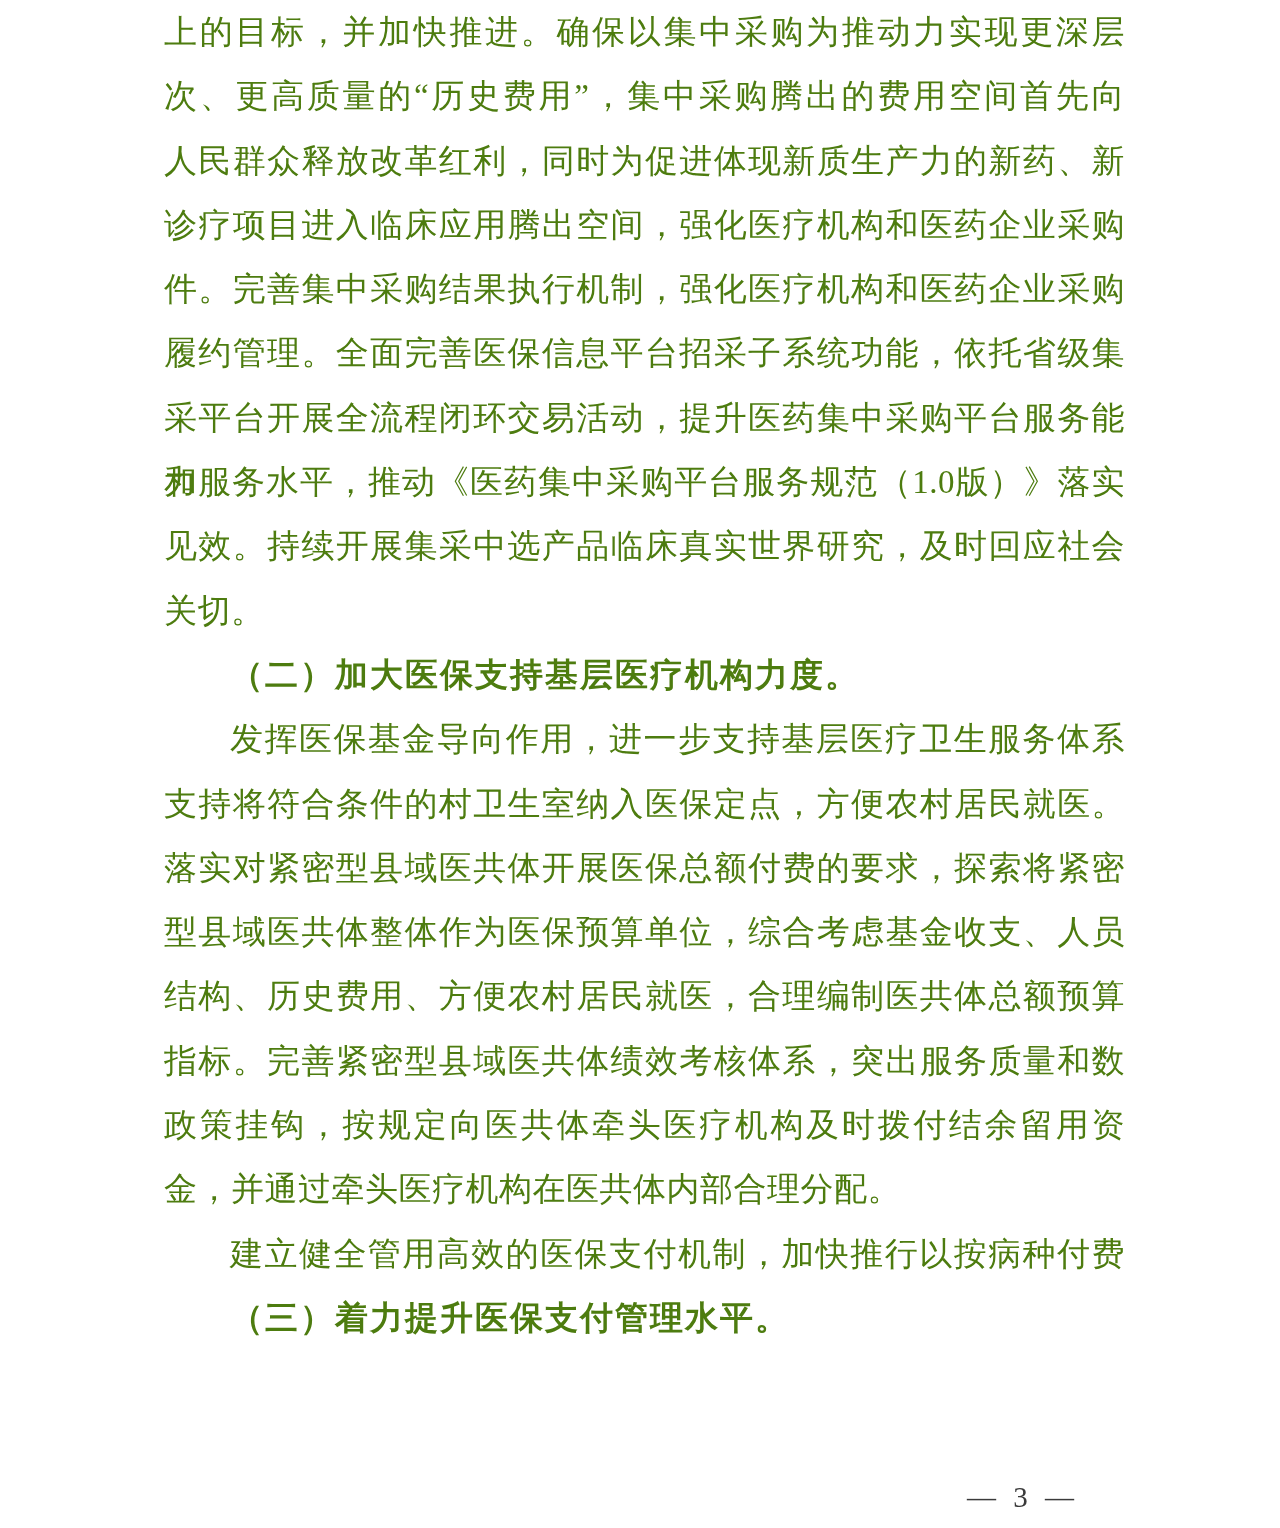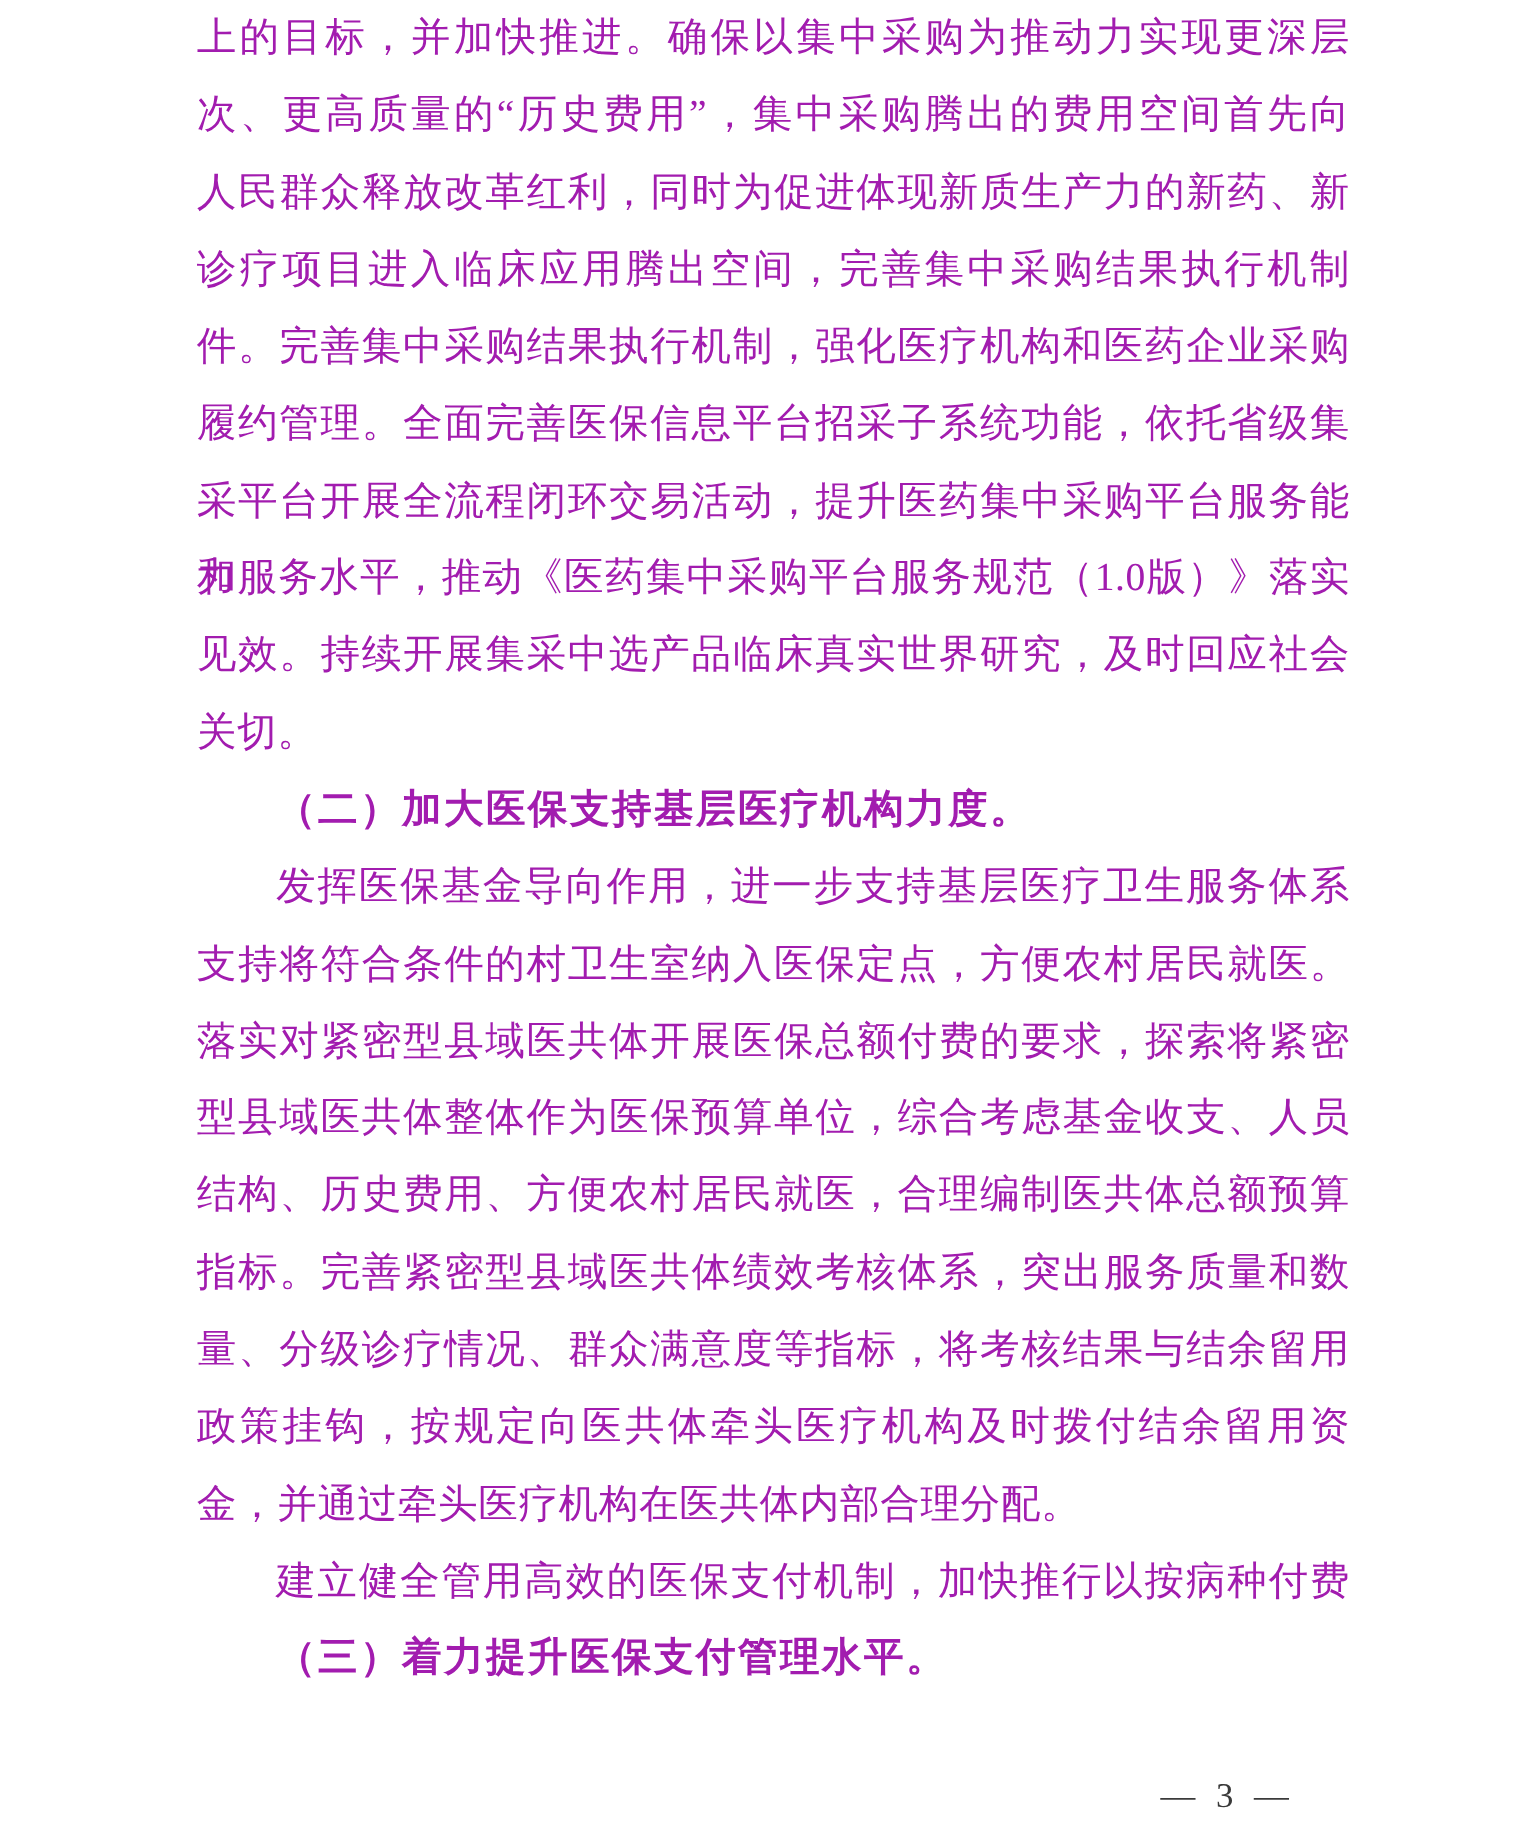--- a/index.html
+++ b/index.html
@@ -18,21 +18,21 @@
   .content {
     position: absolute;
     left: 164px;
     top: 0;
     width: 961px;
   }
   .line {
     height: 64.3px;
     line-height: 64.3px;
     font-size: 33px;
-    color: #a21caf;
+    color: #4d7c0f;
     letter-spacing: 0.5px;
     font-weight: 400;
   }
   .justify {
     text-align: justify;
     text-align-last: justify;
   }
   .indent {
     text-indent: 66px;
   }
@@ -55,34 +55,33 @@
   }
 </style>
 </head>
 <body>
 
 <div class="page">
   <div class="content">
     <div class="line justify">上的目标，并加快推进。确保以集中采购为推动力实现更深层</div>
     <div class="line justify">次、更高质量的“历史费用”，集中采购腾出的费用空间首先向</div>
     <div class="line justify">人民群众释放改革红利，同时为促进体现新质生产力的新药、新</div>
-    <div class="line justify">诊疗项目进入临床应用腾出空间，完善集中采购结果执行机制</div>
+    <div class="line justify">诊疗项目进入临床应用腾出空间，强化医疗机构和医药企业采购</div>
     <div class="line justify">件。完善集中采购结果执行机制，强化医疗机构和医药企业采购</div>
     <div class="line justify">履约管理。全面完善医保信息平台招采子系统功能，依托省级集</div>
     <div class="line justify">采平台开展全流程闭环交易活动，提升医药集中采购平台服务能力</div>
     <div class="line justify">和服务水平，推动《医药集中采购平台服务规范（1.0版）》落实</div>
     <div class="line justify">见效。持续开展集采中选产品临床真实世界研究，及时回应社会</div>
     <div class="line">关切。</div>
     <div class="line indent heading">（二）加大医保支持基层医疗机构力度。</div>
     <div class="line indent justify">发挥医保基金导向作用，进一步支持基层医疗卫生服务体系</div>
     <div class="line justify">支持将符合条件的村卫生室纳入医保定点，方便农村居民就医。</div>
     <div class="line justify">落实对紧密型县域医共体开展医保总额付费的要求，探索将紧密</div>
     <div class="line justify">型县域医共体整体作为医保预算单位，综合考虑基金收支、人员</div>
     <div class="line justify">结构、历史费用、方便农村居民就医，合理编制医共体总额预算</div>
     <div class="line justify">指标。完善紧密型县域医共体绩效考核体系，突出服务质量和数</div>
-    <div class="line justify">量、分级诊疗情况、群众满意度等指标，将考核结果与结余留用</div>
     <div class="line justify">政策挂钩，按规定向医共体牵头医疗机构及时拨付结余留用资</div>
     <div class="line">金，并通过牵头医疗机构在医共体内部合理分配。</div>
     <div class="line indent justify">建立健全管用高效的医保支付机制，加快推行以按病种付费</div>
     <div class="line indent heading">（三）着力提升医保支付管理水平。</div>
   </div>
   <div class="footer-page-num">— 3 —</div>
 </div>
 
 </body></html>

